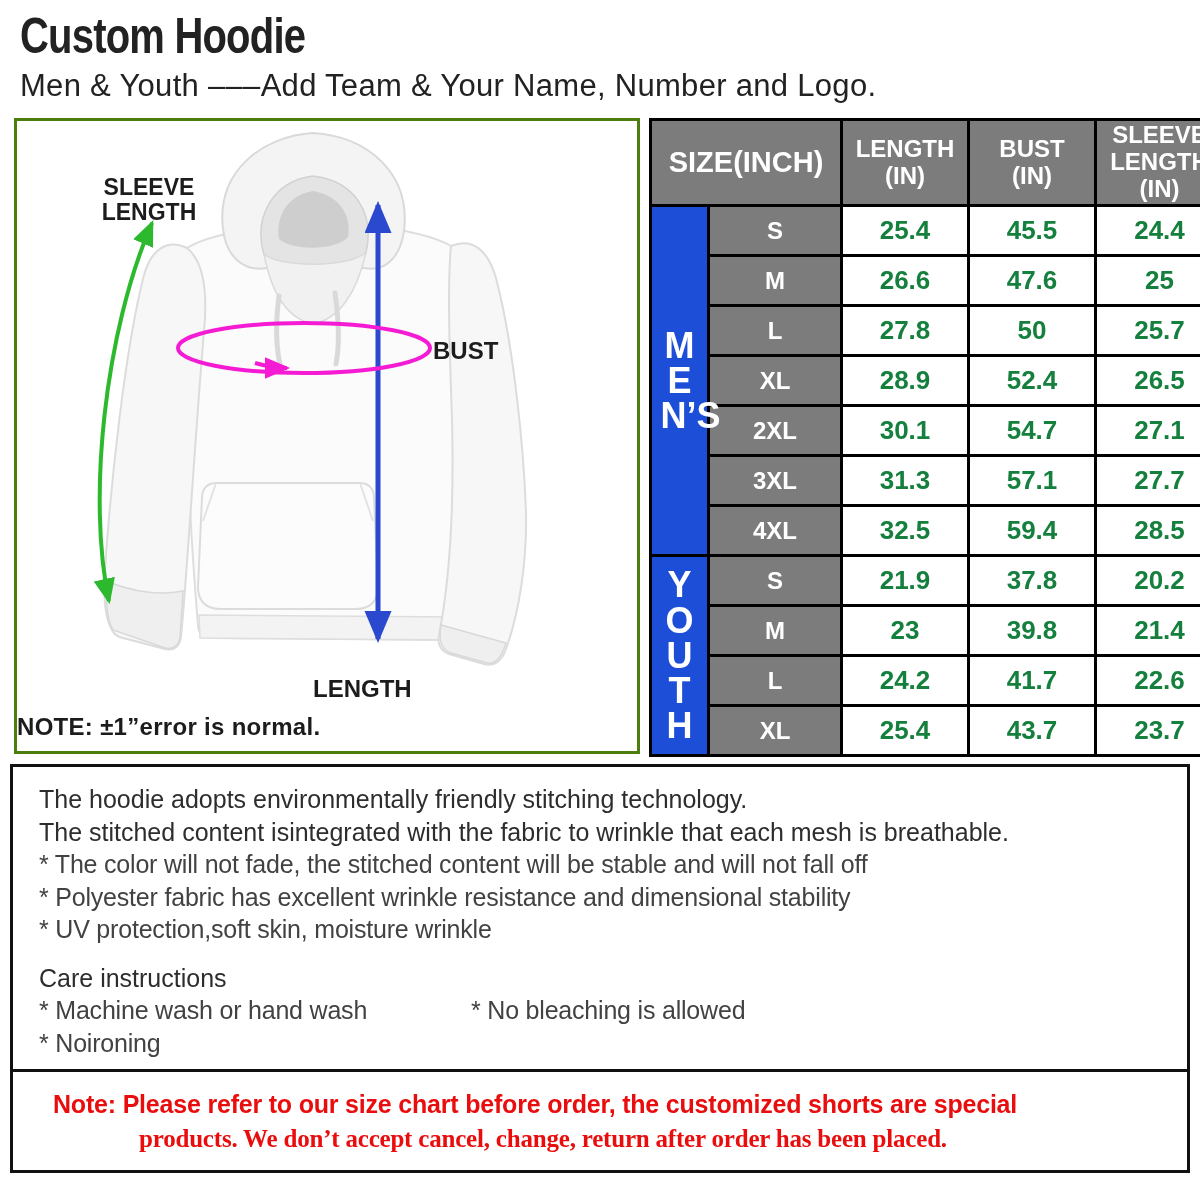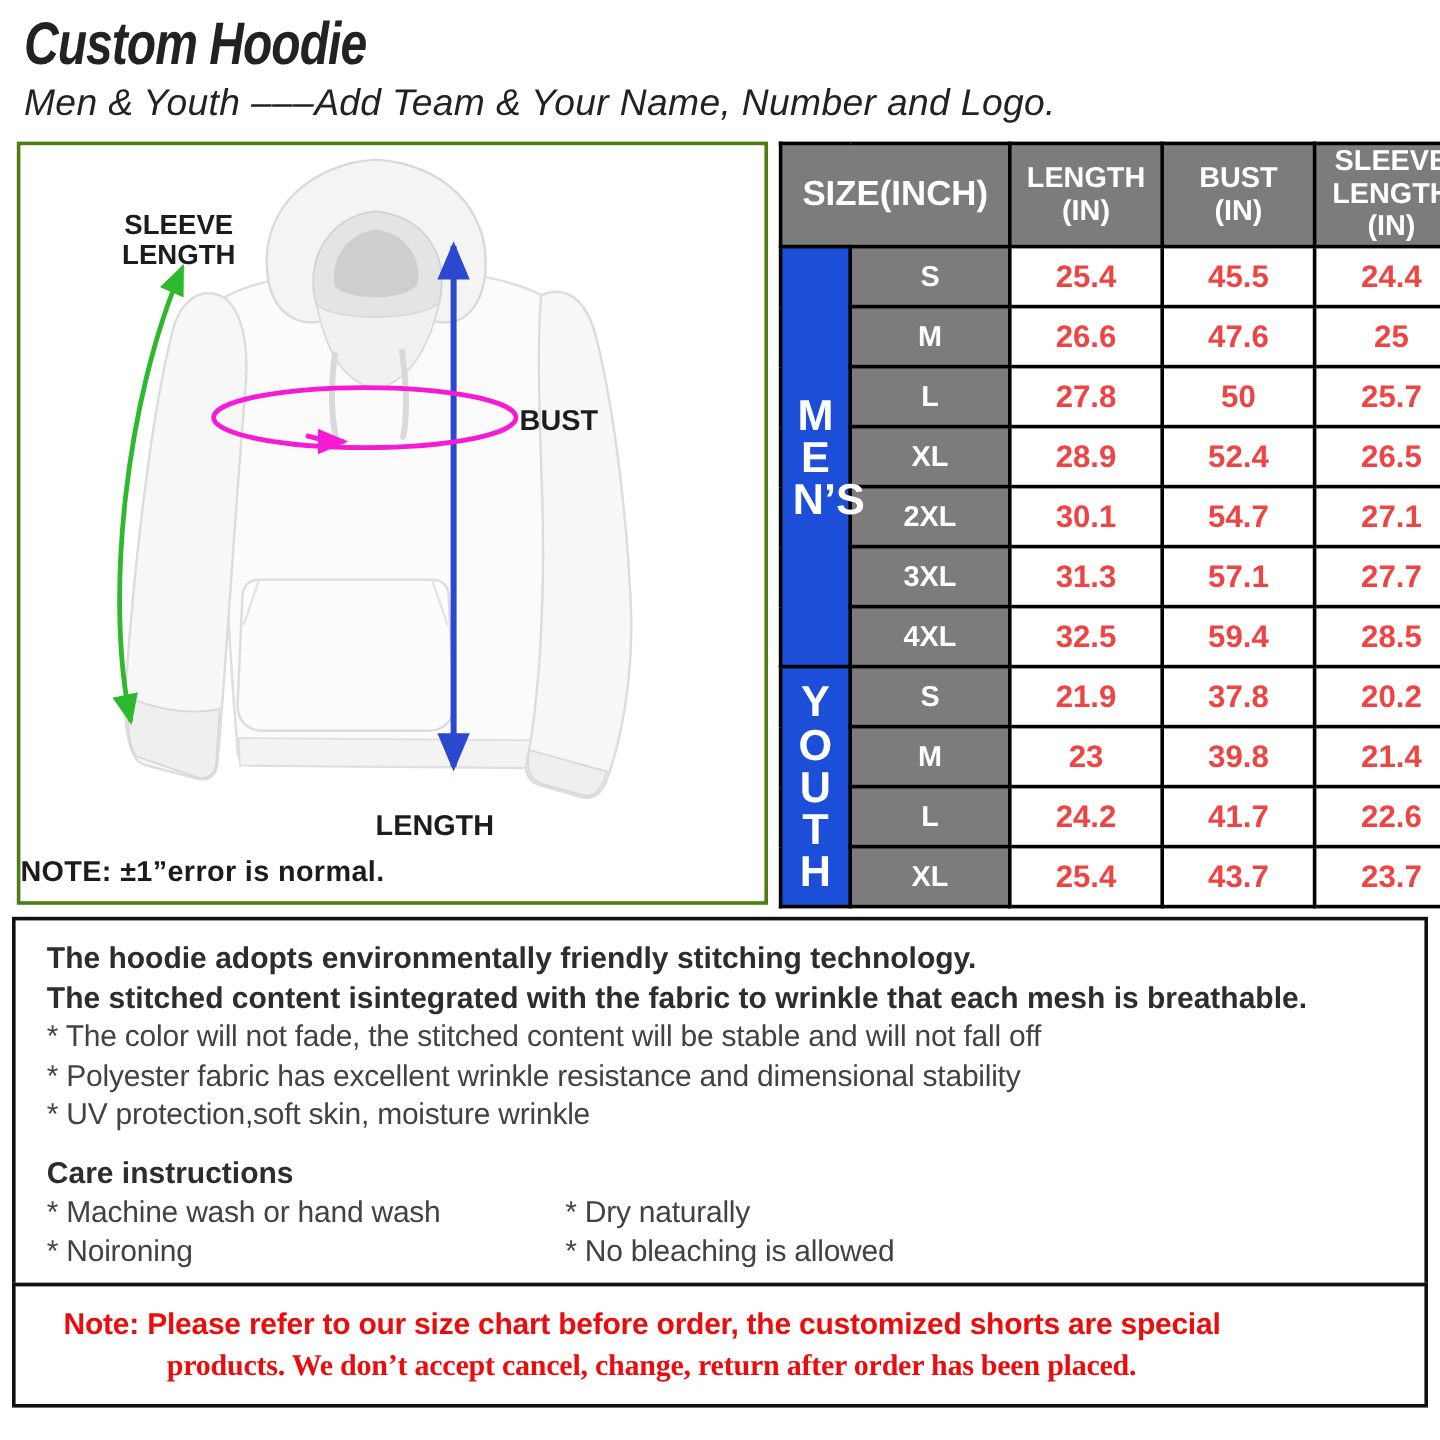--- a/index.html
+++ b/index.html
@@ -2,21 +2,21 @@
 <html><head>
 <meta charset="utf-8">
 <style>
   * { margin:0; padding:0; box-sizing:border-box; }
   html,body { background:#ffffff; }
   body {
     width:1200px; height:1200px;
     font-family:"Liberation Sans", sans-serif;
     color:#1c1c1c; position:relative; overflow:hidden;
   }
-  .hdr { padding:8px 4px 0 20px;font-style:italic; }
+  .hdr { padding:8px 4px 0 20px; }
   .title {
     font-size:50px; font-weight:700; letter-spacing:-1px;
     transform:scaleX(0.80); transform-origin:0 50%;
     line-height:1.12; color:#222;
   }
   .subtitle { font-size:31px; font-weight:400; color:#222; margin-top:4px; letter-spacing:0.3px; }
 
   .main { display:flex; gap:9px; margin:14px 10px 0 14px; }
 
   
@@ -40,32 +40,32 @@
   .stable .hrow th {
     background:#7c7c7c; color:#fff; font-weight:700;
     white-space:pre-line; line-height:1.12;
   }
   .stable .hrow { height:86px; }
   .stable .hrow .hsize { font-size:29px; }
   .stable .hrow th.hcol { font-size:24px; }
   .stable tr { height:50px; }
   .stable th.group { background:#1d4ed8; color:#fff; }
   .stable th.size { background:#7c7c7c; color:#fff; font-size:24px; font-weight:700; }
-  .stable td { background:#fff; color:#ef4444; font-size:26px; font-weight:700; }
+  .stable td { background:#fff; color:#15803d; font-size:26px; font-weight:700; }
   .vlabel {
     width:1.05em; margin:0 auto; word-break:break-all;
     font-size:36px; font-weight:700; line-height:0.98; text-align:center;
   }
 
   
   .desc {
     margin:7px 10px 0 10px; border:3px solid #111;
     padding:16px 26px 10px 26px; background:#fff;
   }
-  .desc .b { font-size:25px; font-weight:700; color:#2d2d2d; line-height:1.3; }
+  .desc .b { font-size:25px; font-weight:400; color:#2d2d2d; line-height:1.3; }
   .desc .r { font-size:25px; font-weight:400; color:#424242; line-height:1.3; letter-spacing:-0.2px; }
   .desc .care-title { margin-top:16px; }
   .care-cols { display:flex; }
   .care-col1 { width:432px; }
 
   
   .rednote {
     margin:-3px 10px 0 10px; border:3px solid #111;
     padding:16px 20px 14px 40px; background:#fff;
     font-size:25px; font-weight:700; line-height:1.35; letter-spacing:-0.2px;
@@ -232,21 +232,20 @@
     <div class="r">* The color will not fade, the stitched content will be stable and will not fall off</div>
     <div class="r">* Polyester fabric has excellent wrinkle resistance and dimensional stability</div>
     <div class="r">* UV protection,soft skin, moisture wrinkle</div>
     <div class="b care-title">Care instructions</div>
     <div class="care-cols">
       <div class="care-col1">
         <div class="r">* Machine wash or hand wash</div>
         <div class="r">* Noironing</div>
       </div>
       <div>
-        <div class="r">* Dry naturally</div>
         <div class="r">* No bleaching is allowed</div>
       </div>
     </div>
   </section>
 
   <section class="rednote" style="color:#e90d0d;">
     <div class="l1">Note: Please refer to our size chart before order, the customized shorts are special</div>
     <div class="l2">products. We don’t accept cancel, change, return after order has been placed.</div>
   </section>
 

